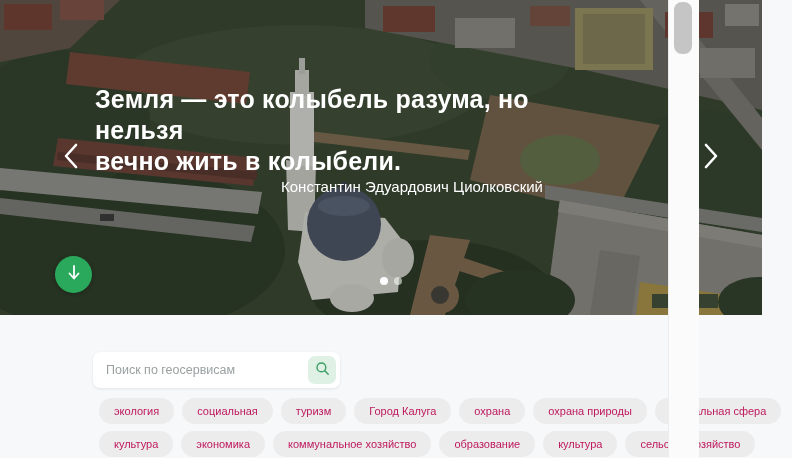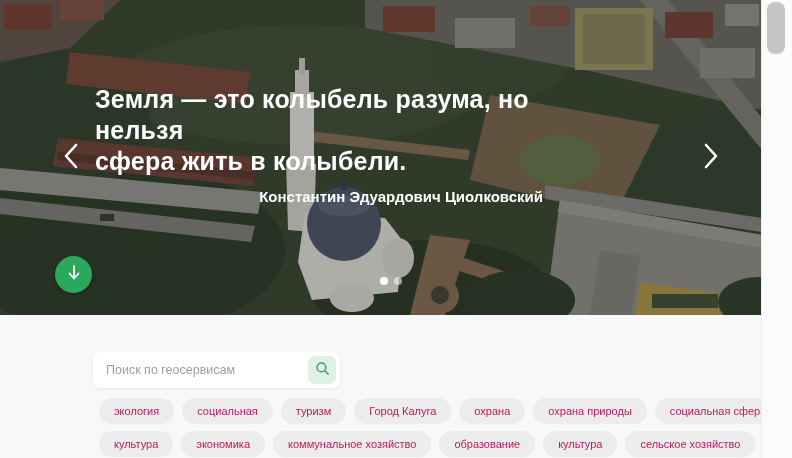--- a/index.html
+++ b/index.html
@@ -1,37 +1,37 @@
 <!DOCTYPE html>
 <html><head>
 <meta charset="utf-8">
 <style>
   html, body { margin: 0; padding: 0; }
   body {
     width: 792px; height: 458px; overflow: hidden;
     font-family: "Liberation Sans", sans-serif;
     background: #f7f8f9;
   }
-  .stage { position: relative; width: 792px; height: 458px; background: #f7f8f9; }
+  .stage { position: relative; width: 699px; height: 458px; background: #f7f8f9; }
 
   
   .hero {
     position: absolute; left: 0; top: 0; width: 762px; height: 315px;
     overflow: hidden; background: #3c4a34;
   }
   .hero svg.photo { position: absolute; left: 0; top: 0; width: 762px; height: 315px; display: block; }
 
   .quote {
     position: absolute; left: 95px; top: 84px; width: 448px; color: #ffffff;
   }
   .quote .line {
     font-size: 25px; font-weight: 700; line-height: 31px; letter-spacing: 0.2px;
   }
   .quote .author {
-    margin-top: 11px; font-size: 15px; font-weight: 700; text-align: right;
+    margin-top: 1px; font-size: 15px; font-weight: 400; text-align: right;
   }
 
   .nav-arrow {
     position: absolute; top: 139px; width: 26px; height: 36px;
     background: transparent; border: 0; padding: 0; cursor: pointer;
     display: flex; align-items: center; justify-content: center;
   }
   .nav-arrow.prev { left: 58px; }
   .nav-arrow.next { left: 698px; }
 
@@ -153,21 +153,21 @@
       <rect x="652" y="294" width="66" height="14" fill="#46543c"></rect>
 
       <ellipse cx="520" cy="300" rx="55" ry="30" fill="#31402b"></ellipse>
       <ellipse cx="758" cy="302" rx="40" ry="25" fill="#35442e"></ellipse>
 
       <rect width="762" height="315" fill="rgba(12,16,12,0.26)"></rect>
     </svg>
 
     <div class="quote">
       <div class="line">Земля — это колыбель разума, но нельзя</div>
-      <div class="line">сфера жить в колыбели.</div>
+      <div class="line">вечно жить в колыбели.</div>
       <div class="author">Константин Эдуардович Циолковский</div>
     </div>
 
     <button class="nav-arrow prev">
       <span>
         <svg width="18" height="30" viewBox="0 0 18 30">
             <polyline points="14,4 4,15 14,26" fill="none" stroke="#ffffff" stroke-width="2.6" stroke-linecap="round" stroke-linejoin="round"></polyline>
           </svg>
       </span>
     </button>

